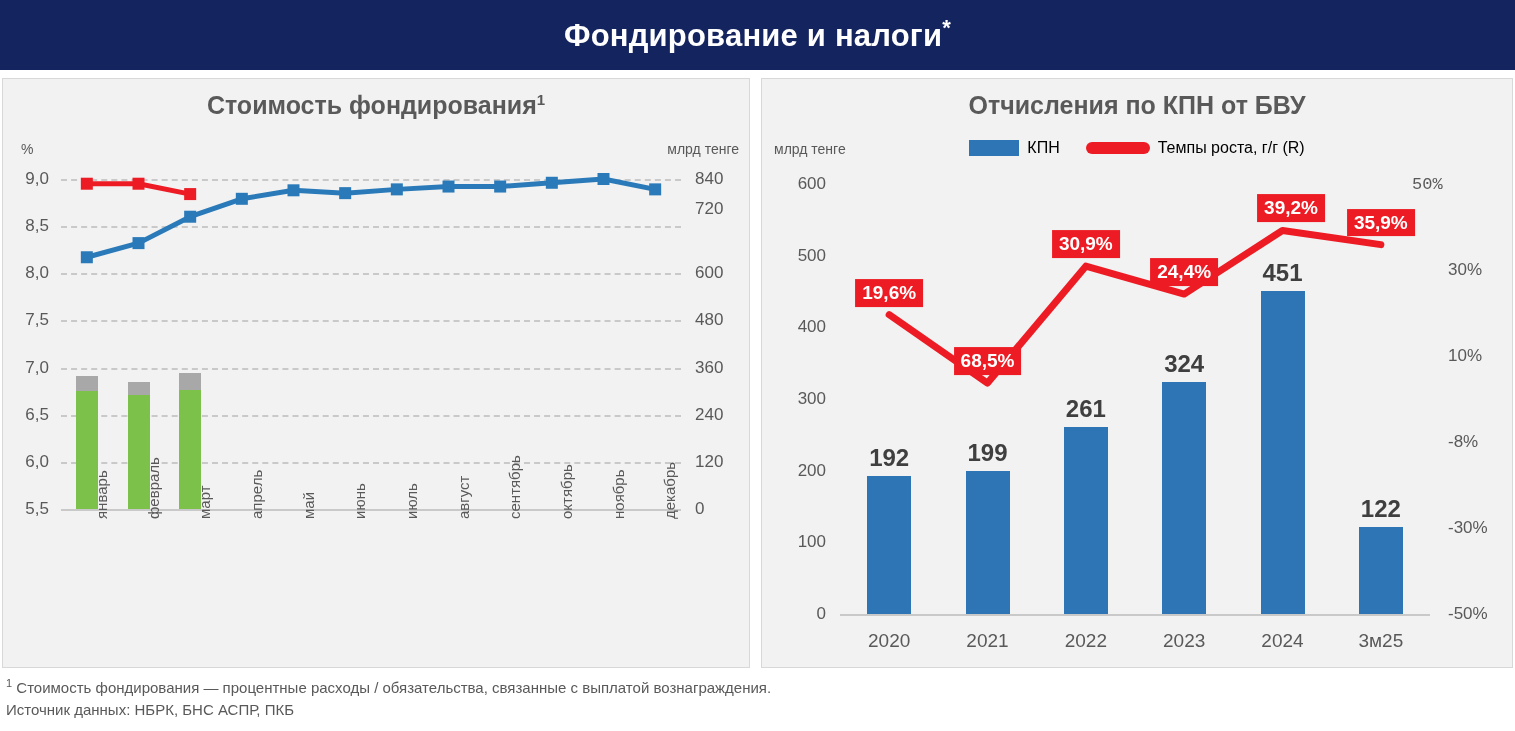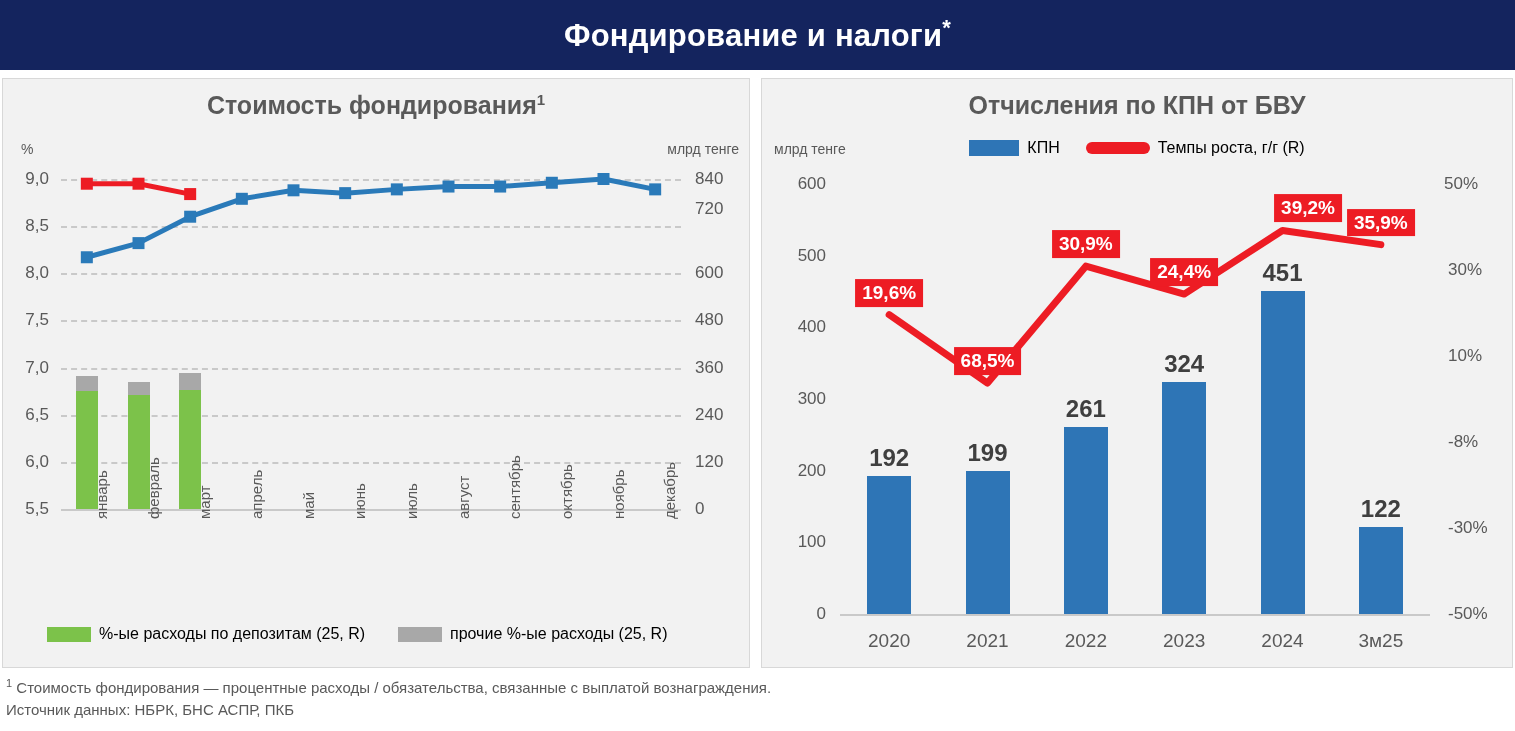--- a/index.html
+++ b/index.html
@@ -195,30 +195,20 @@
         <div class="xlab-rot" style="left:290.16666666666663px; top:340px;">июнь</div>
         <div class="xlab-rot" style="left:341.8333333333333px; top:340px;">июль</div>
         <div class="xlab-rot" style="left:393.5px; top:340px;">август</div>
         <div class="xlab-rot" style="left:445.16666666666663px; top:340px;">сентябрь</div>
         <div class="xlab-rot" style="left:496.8333333333333px; top:340px;">октябрь</div>
         <div class="xlab-rot" style="left:548.5px; top:340px;">ноябрь</div>
         <div class="xlab-rot" style="left:600.1666666666666px; top:340px;">декабрь</div>
       </div>
 
     <div class="legend-left">
-      <div class="legend-row">
-        <div class="legend-item">
-          <span class="sw-box green"></span>
-          <span class="lbl">%-ые расходы по депозитам (25, R)</span>
-        </div>
-        <div class="legend-item">
-          <span class="sw-box gray"></span>
-          <span class="lbl">прочие %-ые расходы (25, R)</span>
-        </div>
-      </div>
     </div>
   </div>
 
   <div class="panel" id="panel-right">
     <div class="chart-title">Отчисления по КПН от БВУ</div>
 
     <div class="axis-cap" style="left:12px; top:62px;">млрд тенге</div>
 
     <div class="legend-right">
       <div class="legend-item">
@@ -238,21 +228,21 @@
         <div class="ytick" style="right:604px; top:286.6666666666667px; width:60px;">200</div>
         <div class="ytick" style="right:604px; top:215px; width:60px;">300</div>
         <div class="ytick" style="right:604px; top:143.33333333333337px; width:60px;">400</div>
         <div class="ytick" style="right:604px; top:71.66666666666663px; width:60px;">500</div>
         <div class="ytick" style="right:604px; top:0px; width:60px;">600</div>
         <div class="ytick right" style="left:608px; top:430px; width:60px;">-50%</div>
         <div class="ytick right" style="left:608px; top:344px; width:60px;">-30%</div>
         <div class="ytick right" style="left:608px; top:258px; width:60px;">-8%</div>
         <div class="ytick right" style="left:608px; top:172px; width:60px;">10%</div>
         <div class="ytick right" style="left:608px; top:86px; width:60px;">30%</div>
-        <div class="ytick right" style="left:604px; top:0px; width:60px;">50%</div>
+        <div class="ytick right" style="left:572px; top:0px; width:60px;font-family:Liberation Mono, monospace;">50%</div>
         <div class="bar" style="left:27.166666666666664px; width:44px; height:137.60000000000002px;"></div>
         <div class="barval" style="left:49.166666666666664px; top:260.4px;">192</div>
         <div class="xlab" style="left:49.166666666666664px; top:446px;">2020</div>
         <div class="bar" style="left:125.5px; width:44px; height:142.61666666666667px;"></div>
         <div class="barval" style="left:147.5px; top:255.38333333333333px;">199</div>
         <div class="xlab" style="left:147.5px; top:446px;">2021</div>
         <div class="bar" style="left:223.83333333333331px; width:44px; height:187.05px;"></div>
         <div class="barval" style="left:245.83333333333331px; top:210.95px;">261</div>
         <div class="xlab" style="left:245.83333333333331px; top:446px;">2022</div>
         <div class="bar" style="left:322.16666666666663px; width:44px; height:232.20000000000002px;"></div>
@@ -264,21 +254,21 @@
         <div class="bar" style="left:518.8333333333333px; width:44px; height:87.43333333333334px;"></div>
         <div class="barval" style="left:540.8333333333333px; top:310.56666666666666px;">122</div>
         <div class="xlab" style="left:540.8333333333333px; top:446px;">3м25</div>
         <svg width="590" height="430" style="position:absolute;left:0;top:0;overflow:visible;">
           <polyline points="49.166666666666664,130.72000000000003 147.5,199.08999999999997 245.83333333333331,82.13 344.16666666666663,110.07999999999993 442.5,46.44 540.8333333333333,60.62999999999994" fill="none" stroke="#ed1c24" stroke-width="7" stroke-linejoin="round" stroke-linecap="round"></polyline>
         </svg>
         <div class="pctlabel" style="left:49.166666666666664px; top:108.72000000000003px;">19,6%</div>
         <div class="pctlabel" style="left:147.5px; top:177.08999999999997px;">68,5%</div>
         <div class="pctlabel" style="left:245.83333333333331px; top:60.129999999999995px;">30,9%</div>
         <div class="pctlabel" style="left:344.16666666666663px; top:88.07999999999993px;">24,4%</div>
-        <div class="pctlabel" style="left:468px; top:24.439999999999998px;">39,2%</div>
+        <div class="pctlabel" style="left:451px; top:24.439999999999998px;">39,2%</div>
         <div class="pctlabel" style="left:540.8333333333333px; top:38.62999999999994px;">35,9%</div>
       </div>
   </div>
 
   <div class="footnotes">
     <div class="fn"><sup>1</sup> <span>Стоимость фондирования — процентные расходы / обязательства, связанные с выплатой вознаграждения.</span></div>
     <div class="fn">Источник данных: НБРК, БНС АСПР, ПКБ</div>
   </div>
 
 </div>

